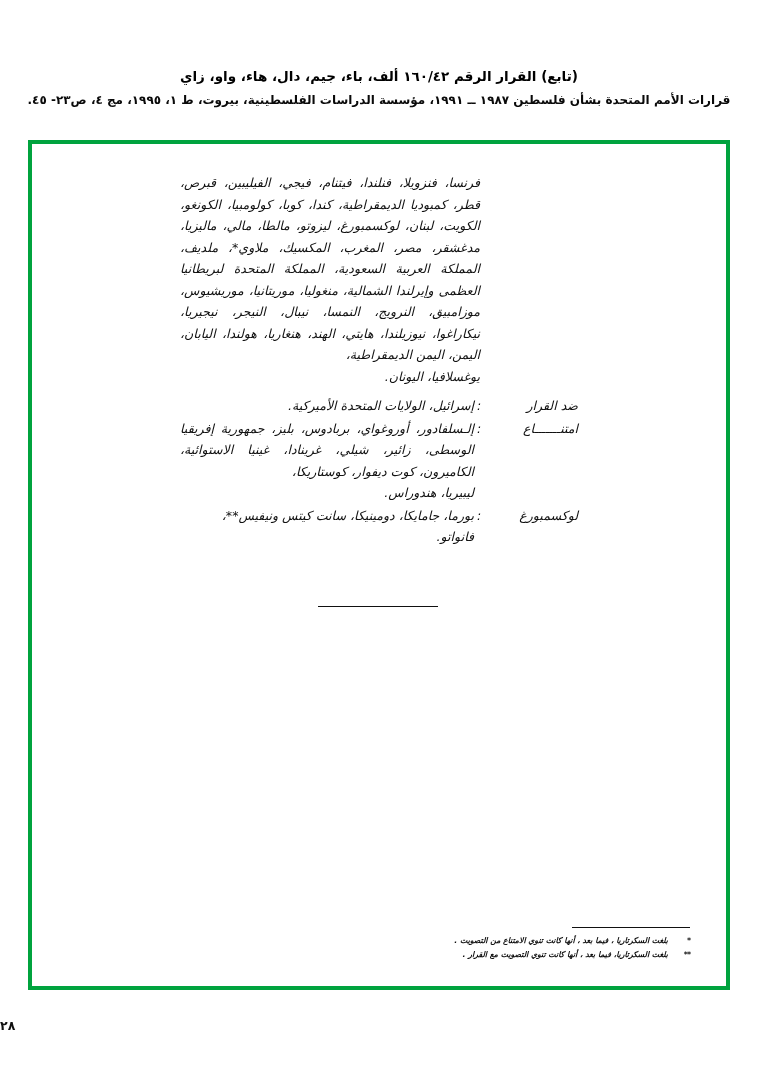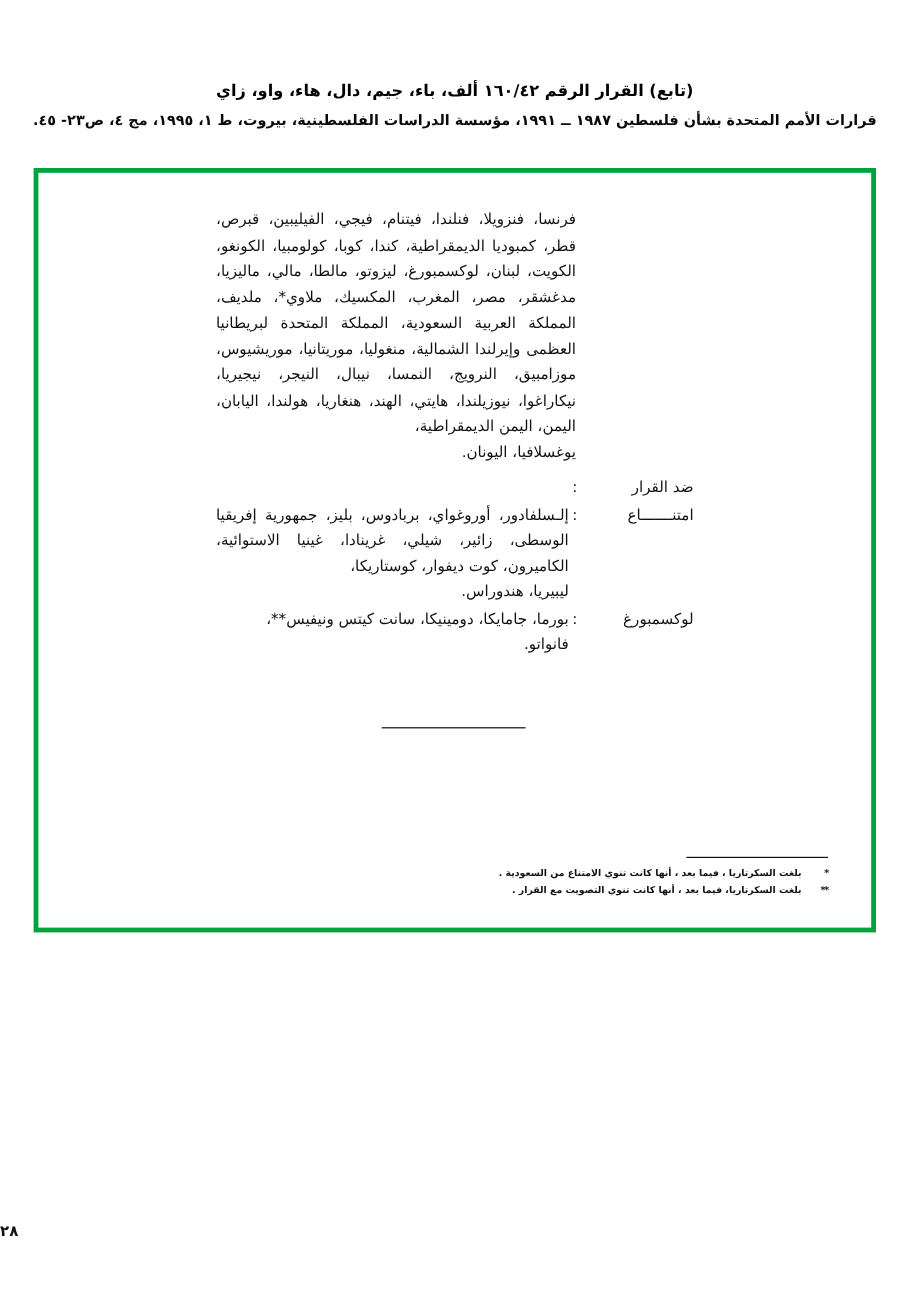--- a/index.html
+++ b/index.html
@@ -43,24 +43,25 @@
     color: #0a0a0a;
     direction: rtl;
   }
 
   
   .frame {
     position: absolute;
     top: 140px;
     left: 28px;
     width: 702px;
-    height: 637px;
+    height: 850px;
     border: 4px solid #00a33e;
     box-sizing: border-box;
     background: #ffffff;
+    font-style: italic;
   }
 
   .inner {
     position: absolute;
     top: 0;
     left: 0;
     right: 0;
     bottom: 0;
     padding: 28px 36px 10px 36px;
     box-sizing: border-box;
@@ -187,20 +188,23 @@
       <div class="country-block">
         <span>فرنسا، فنزويلا، فنلندا، فيتنام، فيجي، الفيليبين، قبرص، قطر، كمبوديا الديمقراطية، كندا، كوبا، كولومبيا، الكونغو، الكويت، لبنان، لوكسمبورغ، ليزوتو، مالطا، مالي، ماليزيا، مدغشقر، مصر، المغرب، المكسيك، ملاوي*، ملديف، المملكة العربية السعودية، المملكة المتحدة لبريطانيا العظمى وإيرلندا الشمالية، منغوليا، موريتانيا، موريشيوس، موزامبيق، النرويج، النمسا، نيبال، النيجر، نيجيريا، نيكاراغوا، نيوزيلندا، هايتي، الهند، هنغاريا، هولندا، اليابان، اليمن، اليمن الديمقراطية،</span>
         <div class="last-line">يوغسلافيا، اليونان.</div>
       </div>
 
       <div class="vote-rows">
 
         <div class="vote-row">
           <div class="vote-label">ضد القرار</div>
           <div class="vote-colon">:</div>
+          <div class="vote-values">
+            <span>إسرائيل، الولايات المتحدة الأميركية.</span>
+          </div>
         </div>
 
         <div class="vote-row">
           <div class="vote-label">امتنـــــــاع</div>
           <div class="vote-colon">:</div>
           <div class="vote-values">
             <span>إلـسلفادور، أوروغواي، بربادوس، بليز، جمهورية إفريقيا الوسطى، زائير، شيلي، غرينادا، غينيا الاستوائية، الكاميرون، كوت ديفوار، كوستاريكا،</span>
             <div class="tail">ليبيريا، هندوراس.</div>
           </div>
         </div>
@@ -218,21 +222,21 @@
 
       <div class="mid-rule"></div>
 
     </div>
 
     <div class="footnotes">
       <div class="fn-rule"></div>
 
       <div class="fn">
         <div class="fn-mark">*</div>
-        <div class="fn-text">بلغت السكرتاريا ، فيما بعد ، أنها كانت تنوي الامتناع من السعودية .</div>
+        <div class="fn-text">بلغت السكرتاريا ، فيما بعد ، أنها كانت تنوي الامتناع من التصويت .</div>
       </div>
 
       <div class="fn">
         <div class="fn-mark">**</div>
         <div class="fn-text">بلغت السكرتاريا، فيما بعد ، أنها كانت تنوي التصويت مع القرار .</div>
       </div>
     </div>
   </div>
 
   <div class="page-number">٢٨</div>

